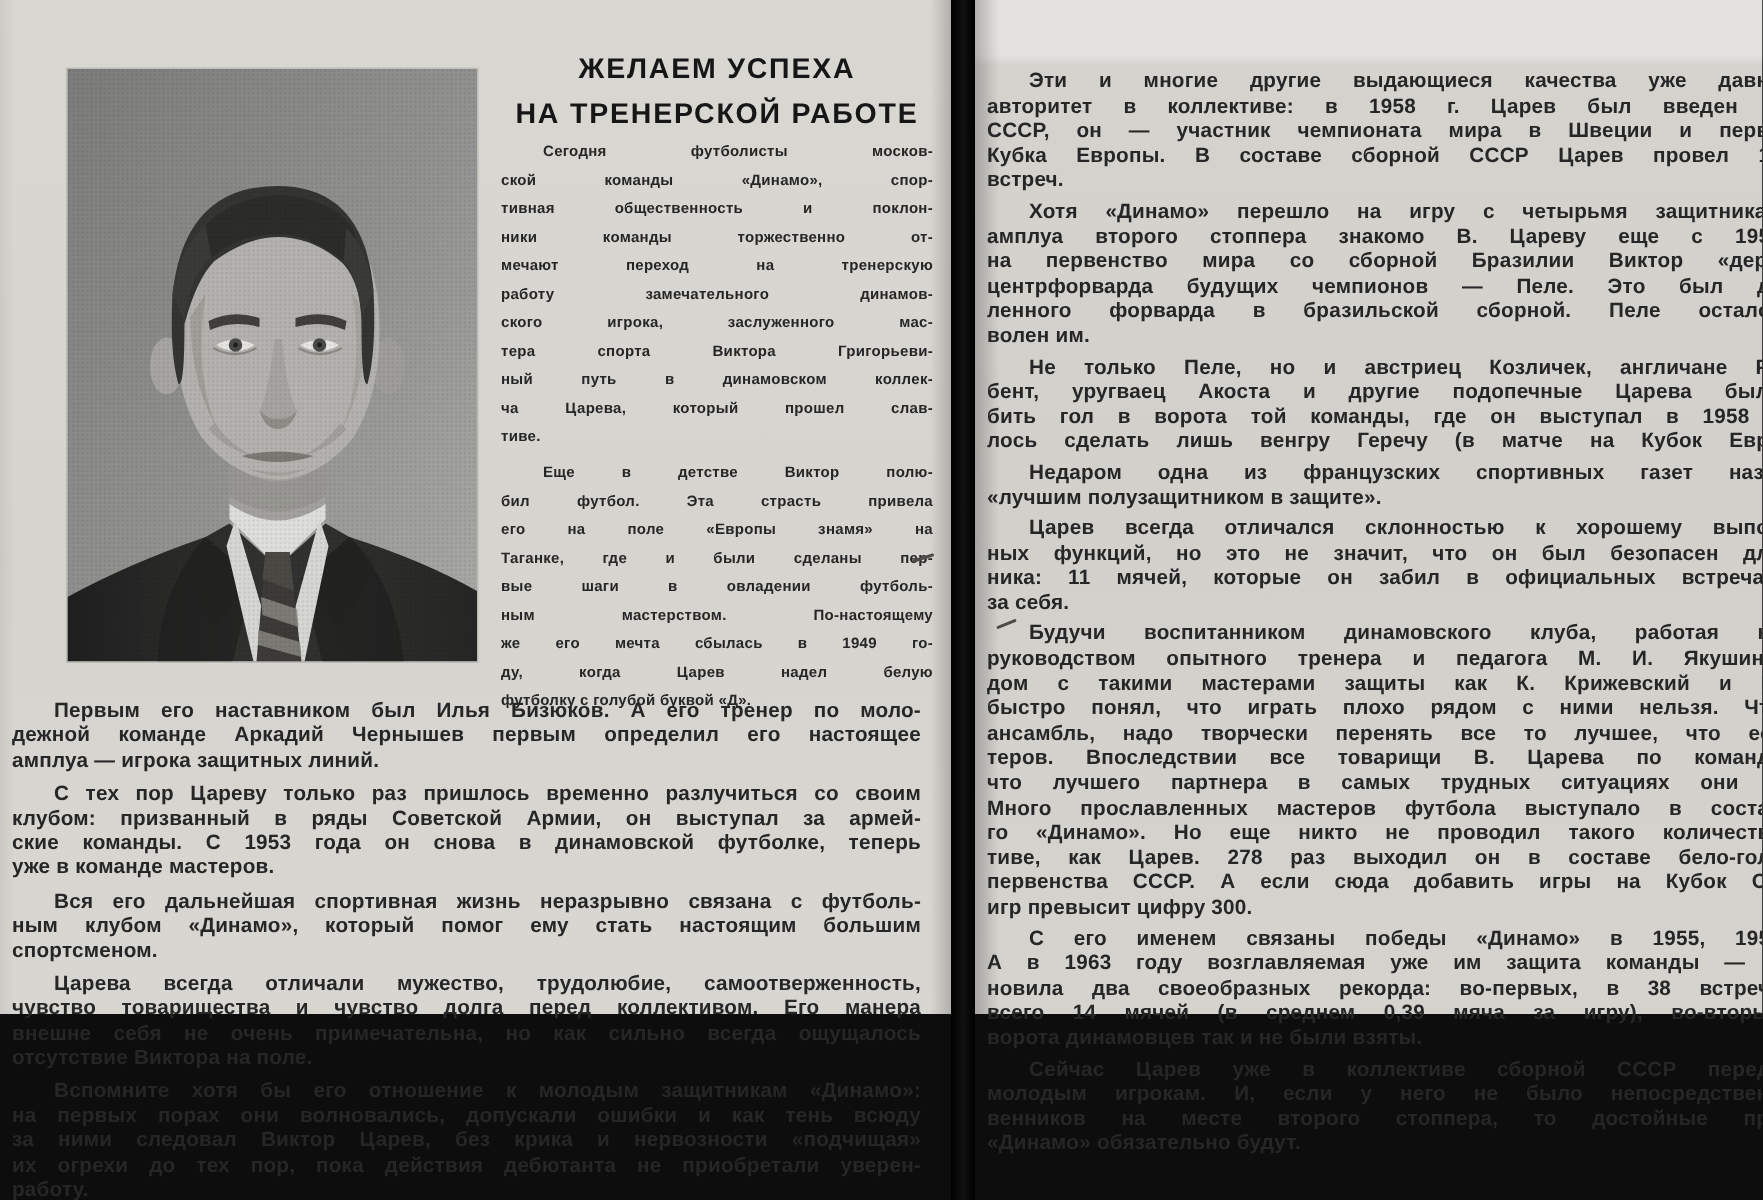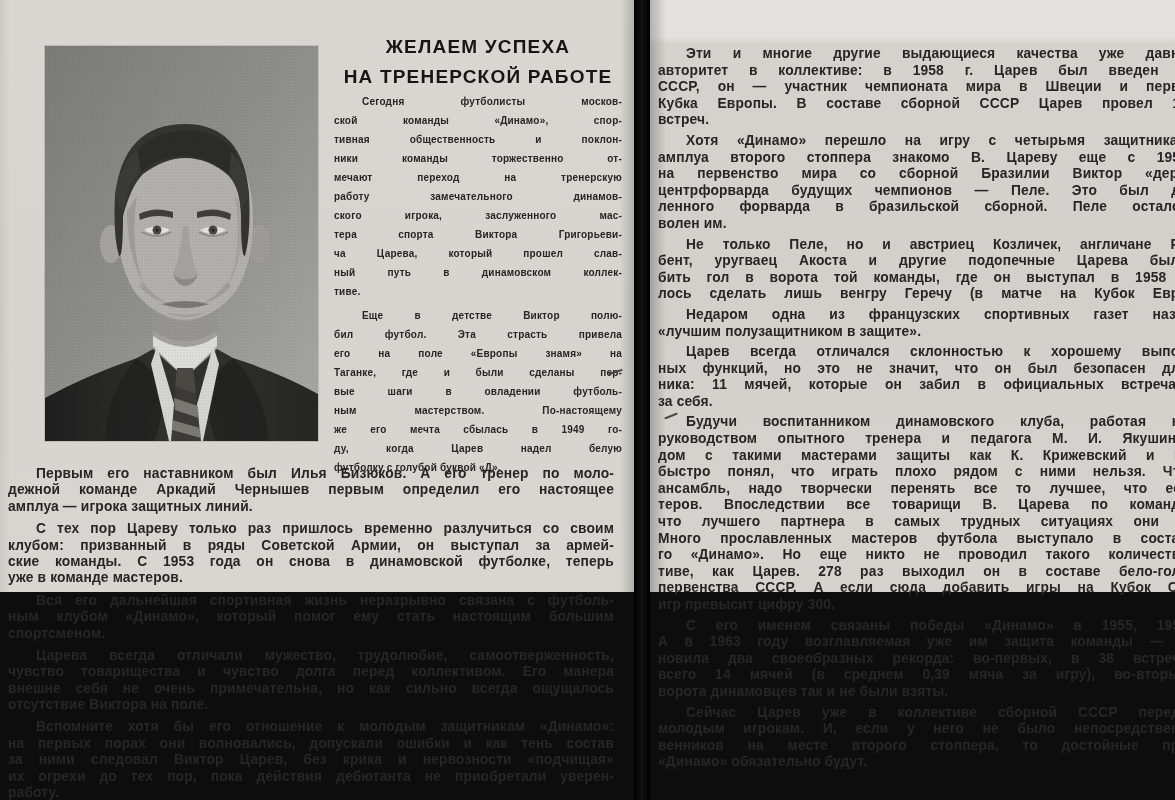--- a/index.html
+++ b/index.html
@@ -1,18 +1,18 @@
 <!DOCTYPE html>
 <html><head>
 <meta charset="utf-8">
 <style>
   html,body{margin:0;padding:0;width:1175px;height:800px;overflow:hidden;background:#0d0d0d;}
   body{font-family:"Liberation Sans","DejaVu Sans",sans-serif;}
   .spread{position:relative;width:1175px;height:800px;}
-  .page{position:absolute;top:0;height:592px;background:#d7d5d0;}
+  .page{position:absolute;top:0;height:676px;background:#d7d5d0;}
   .page.left{left:0;width:634px;background:
       linear-gradient(90deg, rgba(0,0,0,.06) 0, rgba(0,0,0,0) 10px),
       linear-gradient(270deg, rgba(0,0,0,.18) 0, rgba(0,0,0,0) 14px),
       linear-gradient(180deg,#d9d7d2 0%,#d6d4cf 55%,#d8d6d1 100%);}
   .page.right{left:650px;width:525px;background:
       linear-gradient(90deg, rgba(0,0,0,.22) 0, rgba(0,0,0,0) 16px),
       linear-gradient(180deg, rgba(255,255,255,.35) 36px, rgba(255,255,255,0) 44px),
       linear-gradient(180deg,#d5d3ce 0%,#d2d0cb 50%,#d5d3ce 100%);}
   .fold{position:absolute;top:0;left:634px;width:16px;height:800px;background:linear-gradient(90deg,#000 0,#111 50%,#000 100%);}
   .ink{color:#262626;}
@@ -138,22 +138,22 @@
       </div>
       <div class="para">
           <div class="line">Сегодня футболисты москов-</div>
           <div class="line">ской команды «Динамо», спор-</div>
           <div class="line">тивная общественность и поклон-</div>
           <div class="line">ники команды торжественно от-</div>
           <div class="line">мечают переход на тренерскую</div>
           <div class="line">работу замечательного динамов-</div>
           <div class="line">ского игрока, заслуженного мас-</div>
           <div class="line">тера спорта Виктора Григорьеви-</div>
+          <div class="line">ный путь в динамовском коллек-</div>
           <div class="line">ча Царева, который прошел слав-</div>
-          <div class="line">ный путь в динамовском коллек-</div>
           <div class="line">тиве.</div>
         </div>
       <div class="para">
           <div class="line">Еще в детстве Виктор полю-</div>
           <div class="line">бил футбол. Эта страсть привела</div>
           <div class="line">его на поле «Европы знамя» на</div>
           <div class="line">Таганке, где и были сделаны пер-</div>
           <div class="line">вые шаги в овладении футболь-</div>
           <div class="line">ным мастерством. По-настоящему</div>
           <div class="line">же его мечта сбылась в 1949 го-</div>
@@ -180,21 +180,21 @@
           <div class="line">спортсменом.</div>
         </div>
       <div class="para">
           <div class="line">Царева всегда отличали мужество, трудолюбие, самоотверженность,</div>
           <div class="line">чувство товарищества и чувство долга перед коллективом. Его манера</div>
           <div class="line">внешне себя не очень примечательна, но как сильно всегда ощущалось</div>
           <div class="line">отсутствие Виктора на поле.</div>
         </div>
       <div class="para">
           <div class="line">Вспомните хотя бы его отношение к молодым защитникам «Динамо»:</div>
-          <div class="line">на первых порах они волновались, допускали ошибки и как тень состав</div>
+          <div class="line">на первых порах они волновались, допускали ошибки и как тень всюду</div>
           <div class="line">за ними следовал Виктор Царев, без крика и нервозности «подчищая»</div>
           <div class="line">их огрехи до тех пор, пока действия дебютанта не приобретали уверен-</div>
           <div class="line">работу.</div>
         </div>
     </div>
   </section>
 
   <div class="fold"></div>
 
   <section class="page right">

